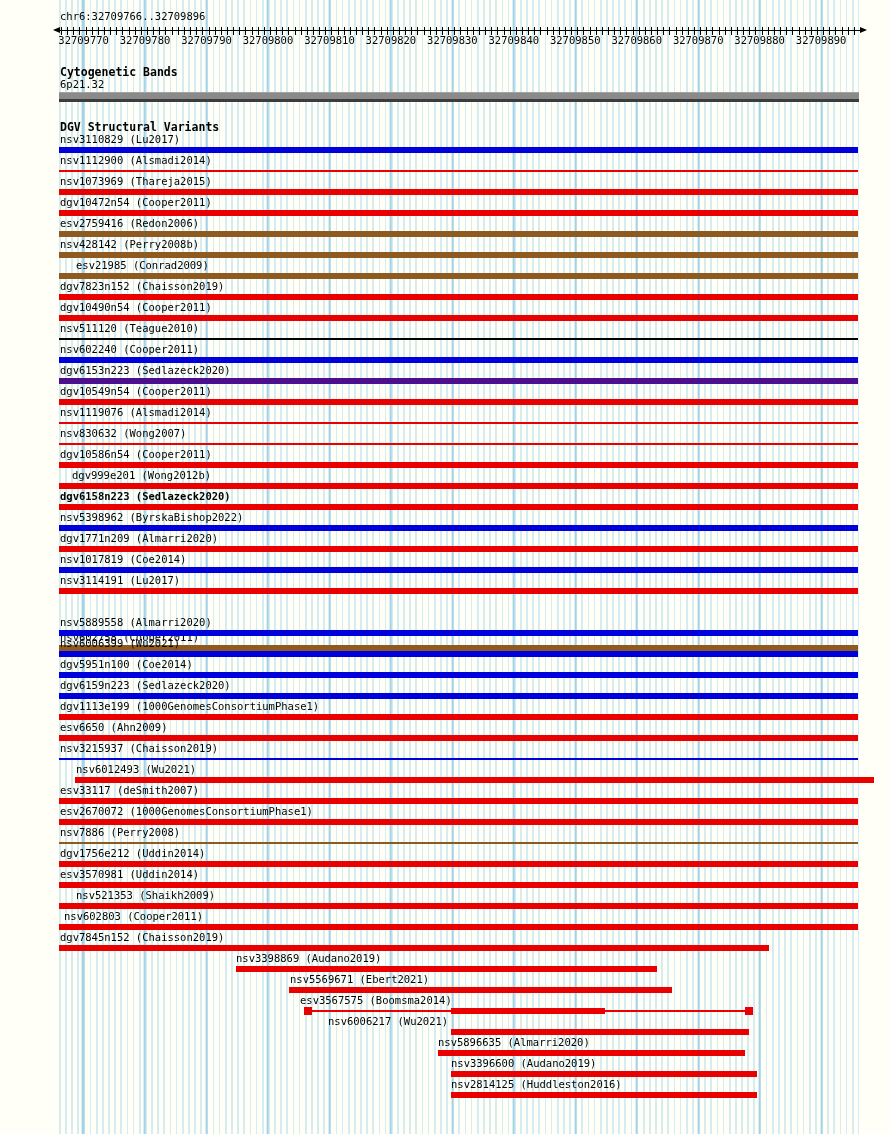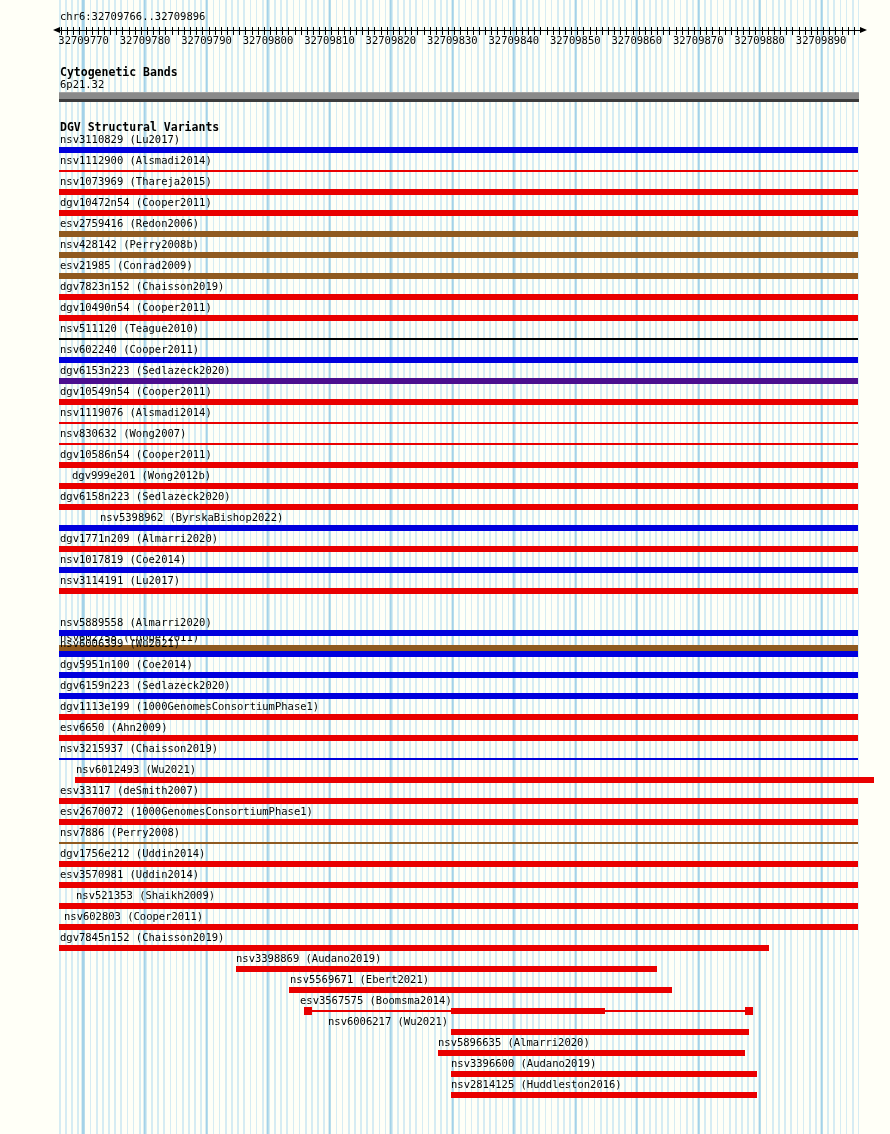--- a/index.html
+++ b/index.html
@@ -110,21 +110,21 @@
       </div>
       <div class="vrow" style="top: 218px;">
         <span class="row-label" style="left: 60px;">esv2759416 (Redon2006)</span>
         <div class="part-bar" style="left: 59px; width: 799px; background: rgb(143, 90, 31);"></div>
       </div>
       <div class="vrow" style="top: 239px;">
         <span class="row-label" style="left: 60px;">nsv428142 (Perry2008b)</span>
         <div class="part-bar" style="left: 59px; width: 799px; background: rgb(143, 90, 31);"></div>
       </div>
       <div class="vrow" style="top: 260px;">
-        <span class="row-label" style="left: 60px;">esv21985 (Conrad2009)</span>
+        <span class="row-label" style="left: 60px; padding-left: 16px;">esv21985 (Conrad2009)</span>
         <div class="part-bar" style="left: 59px; width: 799px; background: rgb(143, 90, 31);"></div>
       </div>
       <div class="vrow" style="top: 281px;">
         <span class="row-label" style="left: 60px;">dgv7823n152 (Chaisson2019)</span>
         <div class="part-bar" style="left: 59px; width: 799px; background: rgb(233, 0, 0);"></div>
       </div>
       <div class="vrow" style="top: 302px;">
         <span class="row-label" style="left: 60px;">dgv10490n54 (Cooper2011)</span>
         <div class="part-bar" style="left: 59px; width: 799px; background: rgb(233, 0, 0);"></div>
       </div>
@@ -154,25 +154,25 @@
       </div>
       <div class="vrow" style="top: 449px;">
         <span class="row-label" style="left: 60px;">dgv10586n54 (Cooper2011)</span>
         <div class="part-bar" style="left: 59px; width: 799px; background: rgb(233, 0, 0);"></div>
       </div>
       <div class="vrow" style="top: 470px;">
         <span class="row-label" style="left: 60px; padding-left: 12px;">dgv999e201 (Wong2012b)</span>
         <div class="part-bar" style="left: 59px; width: 799px; background: rgb(233, 0, 0);"></div>
       </div>
       <div class="vrow" style="top: 491px;">
-        <span class="row-label" style="left: 60px;">dgv6158n223 (Sedlazeck2020)</span>
+        <span class="row-label" style="left: 60px; font-weight: bold;">dgv6158n223 (Sedlazeck2020)</span>
         <div class="part-bar" style="left: 59px; width: 799px; background: rgb(233, 0, 0);"></div>
       </div>
       <div class="vrow" style="top: 512px;">
-        <span class="row-label" style="left: 60px; padding-left: 40px;">nsv5398962 (ByrskaBishop2022)</span>
+        <span class="row-label" style="left: 60px;">nsv5398962 (ByrskaBishop2022)</span>
         <div class="part-bar" style="left: 59px; width: 799px; background: rgb(0, 0, 221);"></div>
       </div>
       <div class="vrow" style="top: 533px;">
         <span class="row-label" style="left: 60px;">dgv1771n209 (Almarri2020)</span>
         <div class="part-bar" style="left: 59px; width: 799px; background: rgb(233, 0, 0);"></div>
       </div>
       <div class="vrow" style="top: 554px;">
         <span class="row-label" style="left: 60px;">nsv1017819 (Coe2014)</span>
         <div class="part-bar" style="left: 59px; width: 799px; background: rgb(0, 0, 221);"></div>
       </div>

